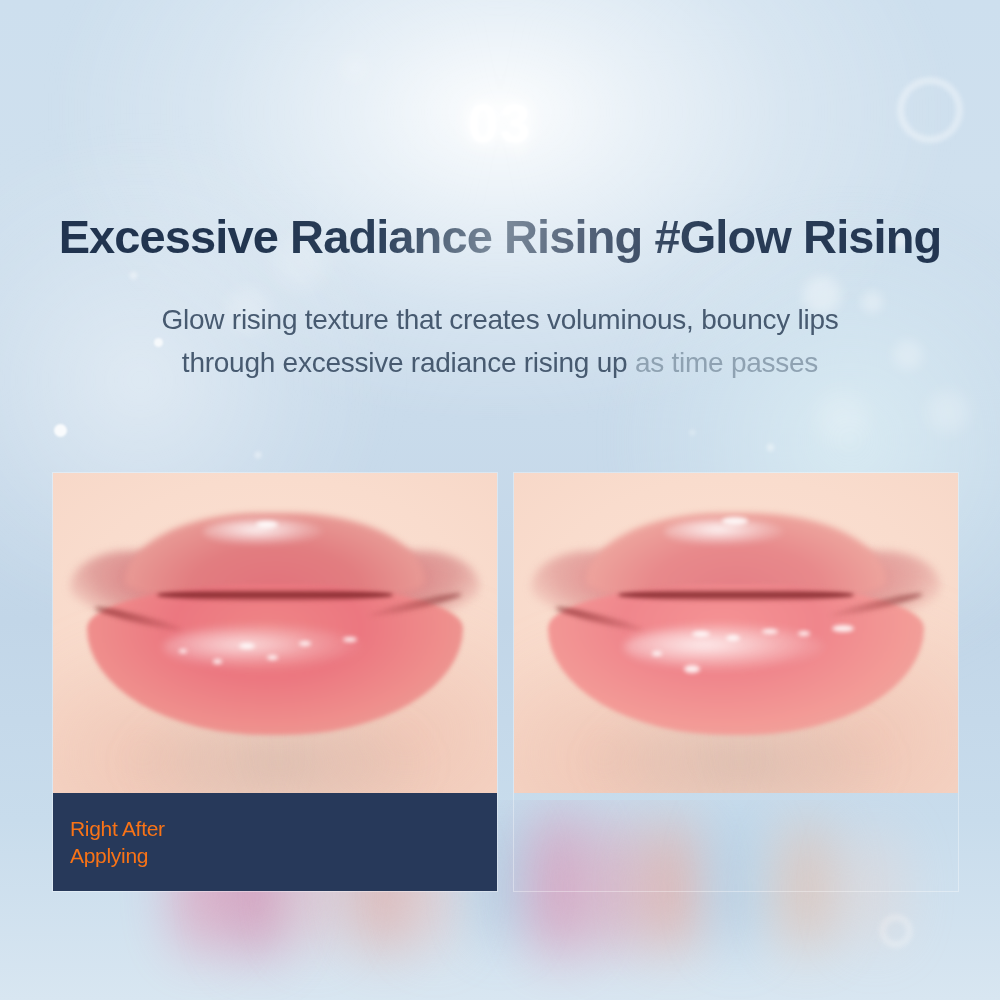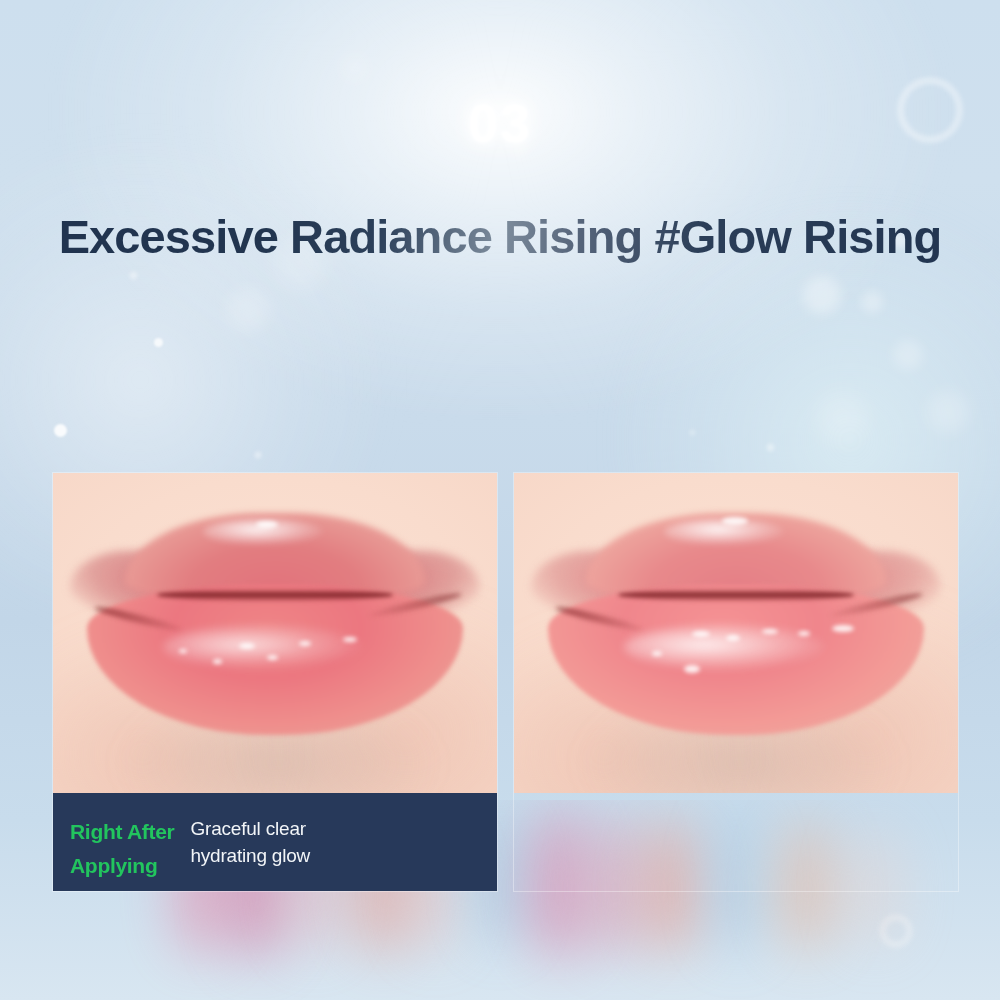--- a/index.html
+++ b/index.html
@@ -293,23 +293,23 @@
     display: flex;
     align-items: flex-start;
   }
   .caption-inner {
     display: flex;
     align-items: flex-start;
     padding: 22px 0 0 17px;
   }
   .caption-label {
     font-size: 21px;
-    font-weight: 700;
-    color: #22c55e;
-    line-height: 34px;
+    font-weight: 400;
+    color: #f97316;
+    line-height: 27px;
     letter-spacing: -0.3px;
     white-space: pre-line;
   }
   .caption-desc {
     font-size: 19px;
     font-weight: 400;
     color: #f2f5f8;
     line-height: 27px;
     letter-spacing: -0.2px;
     white-space: pre-line;
@@ -361,20 +361,24 @@
         <div class="blob" style="left: 712px; top: 12px; width: 48px; height: 140px; background: rgb(143, 182, 214); opacity: 0.38;"></div>
         <div class="blob" style="left: 778px; top: 20px; width: 58px; height: 130px; background: rgb(239, 161, 120); opacity: 0.4;"></div>
         <div class="blob" style="left: 848px; top: 26px; width: 54px; height: 120px; background: rgb(240, 207, 196); opacity: 0.35;"></div>
       </div>
   </div>
 
   <div class="section-number">03</div>
 
   <h1 class="headline">Excessive Radiance Rising #Glow Rising</h1>
 
+  <div class="subtitle">
+    <span>Glow rising texture that creates voluminous, bouncy lips</span><br>
+    <span>through excessive radiance rising up </span><span class="dim">as time passes</span>
+  </div>
 
   <div class="panels">
 
     <div class="panel panel-left">
       <div class="photo">
         <div class="skin-shadow-l"></div>
         <div class="skin-shadow-r"></div>
         <div class="skin-shadow-b"></div>
 
         <div class="lips">
@@ -394,22 +398,20 @@
           <div class="gloss" style="left:290px;top:164px;width:14px;height:5px;"></div>
           <div class="gloss" style="left:126px;top:176px;width:8px;height:4px;"></div>
           <div class="gloss" style="left:203px;top:48px;width:22px;height:7px;"></div>
         </div>
       </div>
 
       <div class="caption">
         <div class="caption-inner">
           <div class="caption-label">Right After
 Applying</div>
-          <div class="caption-desc">Graceful clear
-hydrating glow</div>
         </div>
       </div>
     </div>
 
     <div class="panel panel-right">
       <div class="photo">
         <div class="skin-shadow-l"></div>
         <div class="skin-shadow-r"></div>
         <div class="skin-shadow-b"></div>
 

